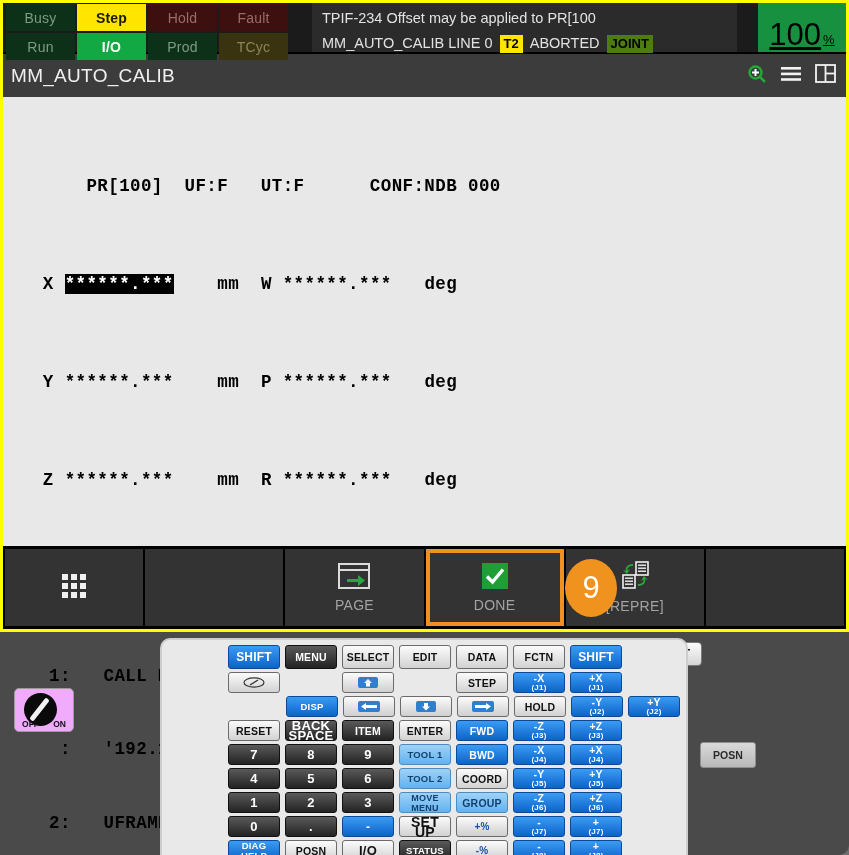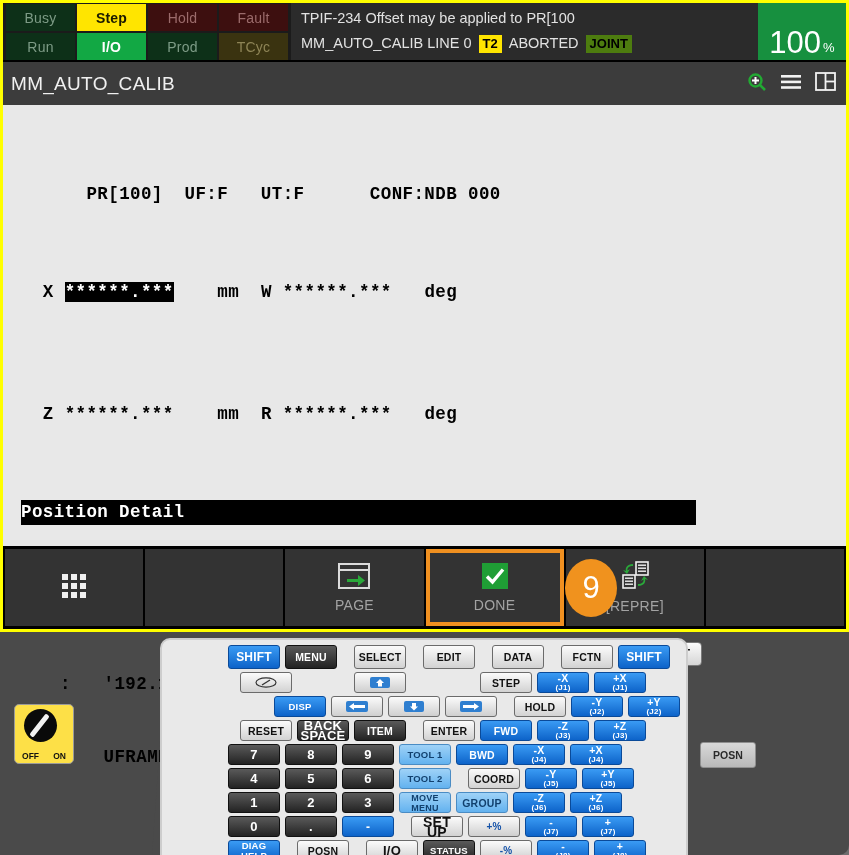--- a/index.html
+++ b/index.html
@@ -26,21 +26,21 @@
     background: #4a4a4a; transform: skewX(-4deg);
   }
 
   
   #screen {
     position: absolute; left: 0; top: 0; width: 849px; height: 632px;
     background: #000; border: 3px solid #ffff00;
   }
 
   
-  #status-header { display: flex; height: 57px; background: #1b1b1b; }
+  #status-header { display: flex; height: 49px; background: #1b1b1b; gap: 21px; }
   #led-grid {
     display: grid; grid-template-columns: repeat(4, 69px);
     grid-template-rows: 27px 27px; gap: 2px; padding: 1px 0 0 3px;
   }
   .led {
     display: flex; align-items: center; justify-content: center;
     font-size: 14px; letter-spacing: .2px;
   }
   .led-busy  { background: #0d3018; color: #7d9b86; }
   .led-step  { background: #ffe500; color: #1a1a00; font-weight: bold; }
@@ -54,23 +54,23 @@
   #msg-area {
     flex: 1; background: #2b2b2b; color: #e2e2e2;
     padding: 3px 0 0 10px; font-size: 14.5px; line-height: 25px;
     margin-left: 3px;
   }
   #msg-line2 { display: flex; align-items: center; gap: 7px; }
   .chip-t2    { background: #ffe500; color: #000; font-weight: bold; padding: 0 4px; font-size: 13px; line-height: 18px; }
   .chip-joint { background: #4d7c0f; color: #000; font-weight: bold; padding: 0 4px; font-size: 13px; line-height: 18px; }
 
   #override {
-    width: 88px; background: #17903f; color: #ffffff;
+    width: 88px; background: #17903f; color: #000000;
     display: flex; align-items: flex-end; justify-content: center;
-    padding-bottom: 2px; position: relative;
+    padding-bottom: 2px; position: relative; text-decoration: underline;
   }
   #ovr-val { font-size: 31px; line-height: 31px; font-weight: 300; }
   #ovr-pct { font-size: 13px; margin-left: 2px; margin-bottom: 3px; }
 
   
   #title-bar {
     height: 45px; background: #3c3c3c; display: flex; align-items: center;
     padding-left: 8px; border-top: 2px solid #000;
   }
   #title-text { color: #f0f0f0; font-size: 19px; letter-spacing: .3px; }
@@ -113,30 +113,30 @@
     padding: 5px 6px 0 6px;
   }
   .krow { display: flex; gap: 4px; margin-bottom: 3px; align-items: flex-start; }
   .key {
     height: 21px; border-radius: 3px; font-size: 10.5px; font-weight: bold;
     display: flex; align-items: center; justify-content: center;
     flex-direction: column; line-height: 10px; letter-spacing: .2px;
     border: 1px solid #6b6b6b; text-align: center;
   }
   .k-w   { width: 52px; }
-  .k-lt  { background: linear-gradient(#fbfbfb,#d2d2d2); color: #111; margin-left: 12px; }
+  .k-lt  { background: linear-gradient(#fbfbfb,#d2d2d2); color: #111; }
   .k-dk  { background: linear-gradient(#5a5a5a,#232323); color: #fff; border-color:#111; }
   .k-bl  { background: linear-gradient(#3a9bf4,#0d63c9); color: #fff; border-color:#0a4a99; }
   .k-blp { background: linear-gradient(#9fd2f7,#63b2ef); color: #11406e; border-color:#4a8cc4; }
   .k-wb  { background: linear-gradient(#fbfbfb,#cfcfcf); color: #1351a8; }
   .sub   { font-size: 8px; font-weight: bold; }
 
   #estop {
-    position: absolute; left: 14px; top: 704px; width: 60px; height: 60px;
-    background: #fde047; border-radius: 5px; border: 1px solid #9a9a9a;
+    position: absolute; left: 14px; top: 688px; width: 60px; height: 44px;
+    background: #f0abfc; border-radius: 5px; border: 1px solid #9a9a9a;
   }
   #estop-knob {
     position: absolute; left: 9px; top: 4px; width: 33px; height: 33px;
     border-radius: 50%; background: #0a0a0a;
   }
   #estop-knob::after {
     content: ""; position: absolute; left: 13px; top: 3px; width: 5px; height: 27px;
     background: #f2f2f2; transform: rotate(38deg); border-radius: 2px;
   }
   #estop-lbl {
@@ -239,20 +239,21 @@
       </span>
     </div>
   </div>
 
   <div id="content">
 
     <div style="margin-left:18px;">      <span>PR[100]  UF:F   UT:F      CONF:NDB 000</span></div>
 
     <div style="margin-left:18px;">  <span>X</span> <span class="inv">******.***</span>    <span>mm</span>  <span>W</span> <span>******.***</span>   <span>deg</span></div>
 
+    <div style="margin-left:18px;">  <span>Y</span> <span>******.***</span>    <span>mm</span>  <span>P</span> <span>******.***</span>   <span>deg</span></div>
 
     <div style="margin-left:18px;">  <span>Z</span> <span>******.***</span>    <span>mm</span>  <span>R</span> <span>******.***</span>   <span>deg</span></div>
 
     <div class="hdr-bar">Position Detail</div>
 
     <div style="margin-left:46px;"><span>1:</span>   <span>CALL MM_INIT_SKT('8',</span></div>
     <div style="margin-left:46px;"><span> :</span>   <span>'192.168.1.20',50000,1)</span></div>
     <div style="margin-left:46px;"><span>2:</span>   <span>UFRAME_NUM=0</span></div>
     
     

